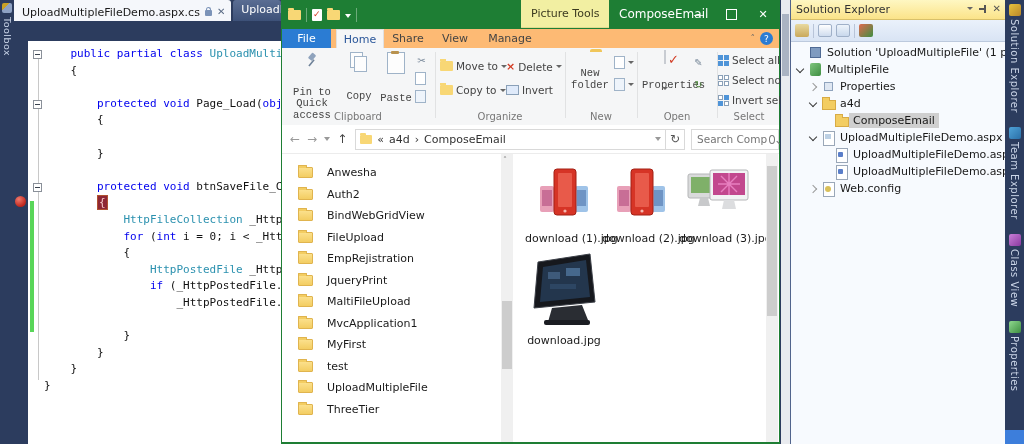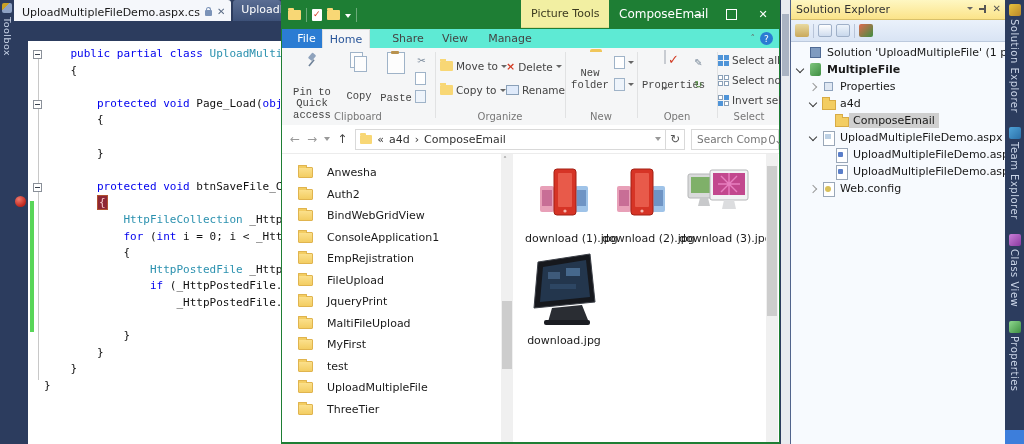--- a/index.html
+++ b/index.html
@@ -47,21 +47,21 @@
   .fold-ic-s::before{content:"";position:absolute;left:0;top:-2px;width:6px;height:2px;background:#f8d775;border-radius:1px 1px 0 0;}
   .props-ic-s{width:10px;height:12px;background:#fff;border-radius:1px;position:relative;}
   .props-ic-s::after{content:"✓";position:absolute;left:1px;top:0px;color:#d23b23;font-size:9px;font-weight:bold;}
   .qat-drop{width:0;height:0;border-left:3px solid transparent;border-right:3px solid transparent;border-top:4px solid #fff;margin-top:2px;}
   .pic-tools{position:absolute;left:239px;top:0;height:27px;background:#f2efa2;color:#3c3a20;font-size:11px;padding:0 10px;display:flex;align-items:center;border-bottom:1px solid #dedb8e;}
   .ex-title-text{position:absolute;left:337px;top:7px;font-size:12px;color:#fff;white-space:nowrap;}
   .win-controls{position:absolute;right:0;top:0;height:29px;display:flex;}
   .win-btn{width:32px;height:29px;display:flex;align-items:center;justify-content:center;color:#fff;font-size:11px;}
   .win-max-glyph{width:9px;height:9px;border:1px solid #fff;}
 
-  .ex-ribbontabs{position:absolute;left:0;top:29px;width:100%;height:19px;background:#5eead4;border-bottom:1px solid #e4e5e6;font-size:11px;color:#444;}
+  .ex-ribbontabs{position:absolute;left:0;top:29px;width:100%;height:19px;background:#fdba74;border-bottom:1px solid #e4e5e6;font-size:11px;color:#444;}
   .file-btn{position:absolute;left:0;top:0;width:49px;height:19px;background:#2b7cd3;color:#fff;display:flex;align-items:center;justify-content:center;}
   .rtab{position:absolute;top:0;height:19px;display:flex;align-items:center;justify-content:center;}
   .rtab.active{border:1px solid #e0e0e0;border-bottom:1px solid #f5f6f7;background:#f5f6f7;color:#2b579a;}
   .ribbon-caret{position:absolute;right:24px;top:4px;color:#666;font-size:9px;}
   .help-ic{position:absolute;right:6px;top:3px;width:13px;height:13px;border-radius:50%;background:#2b7cd3;color:#fff;font-size:9px;display:flex;align-items:center;justify-content:center;}
   .help-ic::before{content:"?";}
 
   .ex-ribbon{position:absolute;left:0;top:48px;width:100%;height:77px;background:#f5f6f7;border-bottom:1px solid #d8d9da;font-size:10.5px;color:#444;}
   .rgroup{position:absolute;top:0;height:76px;}
   .rgroup .glabel{position:absolute;bottom:2px;left:0;right:0;text-align:center;color:#777;font-size:10px;}
@@ -125,21 +125,21 @@
   .se-header{position:absolute;left:0;top:0;width:100%;height:20px;background:linear-gradient(#fef7c2,#fbe389);border-bottom:1px solid #d8c06a;display:flex;align-items:center;font-size:11px;color:#333;padding-left:5px;box-sizing:border-box;}
   .se-header-icons{position:absolute;right:4px;top:3px;display:flex;gap:6px;align-items:center;color:#555;font-size:10px;}
   .pin-rot{display:inline-block;width:8px;height:8px;position:relative;}
   .pin-rot::before{content:"";position:absolute;left:0;top:3px;width:6px;height:2px;background:#555;}
   .pin-rot::after{content:"";position:absolute;left:5px;top:0;width:2px;height:8px;background:#555;}
   .se-toolbar{position:absolute;left:0;top:20px;width:100%;height:22px;background:linear-gradient(#eaf1fb,#d9e4f4);border-bottom:1px solid #bcc9dd;display:flex;align-items:center;gap:4px;padding-left:4px;box-sizing:border-box;}
   .tb-ic{width:14px;height:13px;border-radius:2px;}
   .tb-sep{width:1px;height:14px;background:#b8c4d8;}
   .se-tree{position:absolute;left:0;top:44px;width:100%;bottom:0;font-size:11px;color:#1a1a1a;}
   .trow{height:17px;display:flex;align-items:center;white-space:nowrap;overflow:hidden;}
-  .trow.bold{font-weight:bold;text-align:center;}
+  .trow.bold{font-weight:normal;text-align:center;}
   .trow .tlabel{padding-left:4px;}
   .trow.sel .tlabel{background:#cfcfcf;padding:1px 4px;}
   .arrow{width:11px;height:11px;position:relative;flex:0 0 11px;}
   .arrow.expanded::before{content:"";position:absolute;left:2px;top:2px;width:5px;height:5px;border-right:1.6px solid #3a3a3a;border-bottom:1.6px solid #3a3a3a;transform:rotate(45deg);}
   .arrow.collapsed::before{content:"";position:absolute;left:2px;top:3px;width:5px;height:5px;border-right:1.4px solid #9a9a9a;border-top:1.4px solid #9a9a9a;transform:rotate(45deg);}
   .ticon{width:15px;height:13px;flex:0 0 15px;position:relative;margin-left:2px;}
   .ticon.solution::before{content:"";position:absolute;inset:1px 2px;background:#7f9bc0;border:1px solid #4f6a94;}
   .ticon.project::before{content:"";position:absolute;inset:0 2px;background:linear-gradient(135deg,#7fc57f,#3e8e41);border-radius:2px;}
   .ticon.properties::before,.ticon.references::before{content:"";position:absolute;inset:2px 3px;background:#dfe7f2;border:1px solid #8fa3bd;}
   .ticon.folder::before{content:"";position:absolute;left:1px;top:3px;width:12px;height:8px;background:#f3cd62;border:1px solid #d8ab45;}
@@ -234,21 +234,21 @@
             <span class="win-max-glyph"></span>
           </div>
         <div class="win-btn">✕</div>
       </div>
     </div>
 
     <div class="ex-ribbontabs">
       <div class="file-btn">
           <span>File</span>
         </div>
-      <div class="rtab active" style="left:40px;width:46px;">
+      <div class="rtab active" style="left:54px;width:46px;">
           <span>Home</span>
         </div>
       <div class="rtab" style="left:103px;width:46px;">
           <span>Share</span>
         </div>
       <div class="rtab" style="left:152px;width:42px;">
           <span>View</span>
         </div>
       <div class="rtab" style="left:200px;width:56px;">
           <span>Manage</span>
@@ -299,21 +299,21 @@
           <span>Copy to</span>
           <span class="drop-tri"></span>
         </div>
         <div class="smallbtn" style="left:70px;top:12px;">
           <span class="del-x">×</span>
           <span>Delete</span>
           <span class="drop-tri"></span>
         </div>
         <div class="smallbtn" style="left:70px;top:36px;">
           <span class="mini-ic" style="border:1px solid #8aa0b8;width:11px;height:8px;background:#dfeafa;"></span>
-          <span>Rename</span>
+          <span>Invert</span>
         </div>
         <div class="glabel">Organize</div>
       </div>
       <div class="gsep" style="left:283px;"></div>
 
       <div class="rgroup" style="left:284px;width:70px;">
         <div class="bigbtn" style="left:4px;width:40px;">
           <span class="newfolder-ic"></span>
           <span class="blabel">New folder</span>
         </div>
@@ -410,37 +410,37 @@
           <div class="nav-item">
             <span class="folder-ic"></span>
             <span class="nav-label">Auth2</span>
           </div>
           <div class="nav-item">
             <span class="folder-ic"></span>
             <span class="nav-label">BindWebGridView</span>
           </div>
           <div class="nav-item">
             <span class="folder-ic"></span>
-            <span class="nav-label">ConsoleApplication1</span>
+            <span class="nav-label">FileUpload</span>
           </div>
           <div class="nav-item">
             <span class="folder-ic"></span>
             <span class="nav-label">EmpRejistration</span>
           </div>
           <div class="nav-item">
             <span class="folder-ic"></span>
-            <span class="nav-label">FileUpload</span>
-          </div>
-          <div class="nav-item">
-            <span class="folder-ic"></span>
             <span class="nav-label">JqueryPrint</span>
           </div>
           <div class="nav-item">
             <span class="folder-ic"></span>
             <span class="nav-label">MaltiFileUpload</span>
+          </div>
+          <div class="nav-item">
+            <span class="folder-ic"></span>
+            <span class="nav-label">MvcApplication1</span>
           </div>
           <div class="nav-item">
             <span class="folder-ic"></span>
             <span class="nav-label">MyFirst</span>
           </div>
           <div class="nav-item">
             <span class="folder-ic"></span>
             <span class="nav-label">test</span>
           </div>
           <div class="nav-item">

